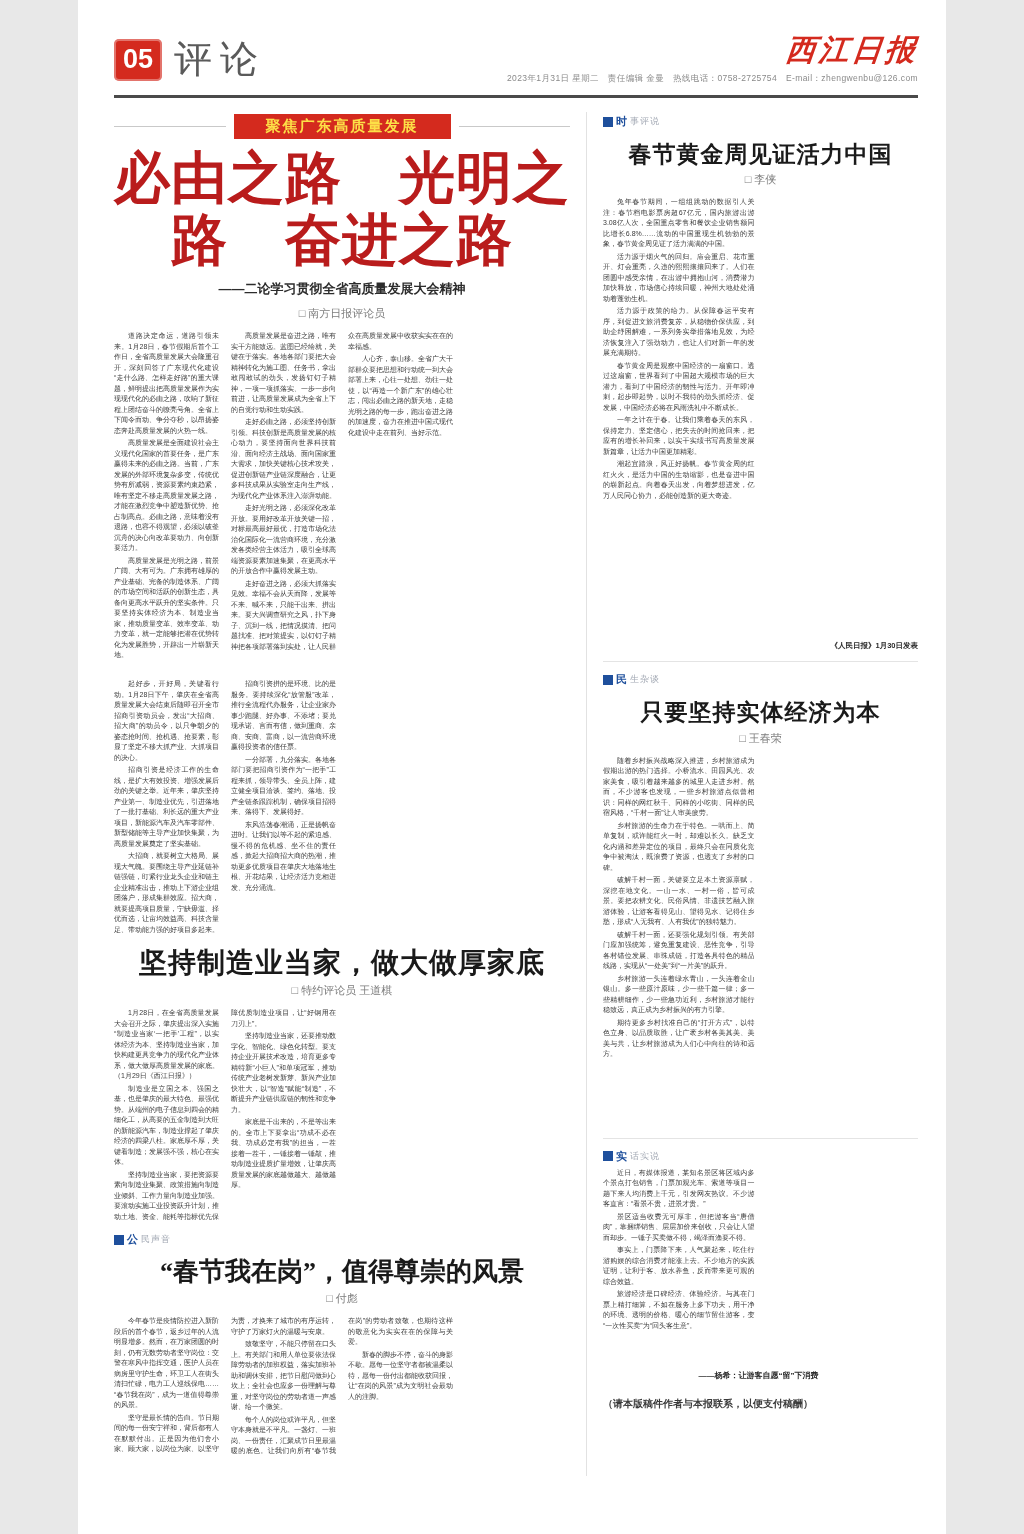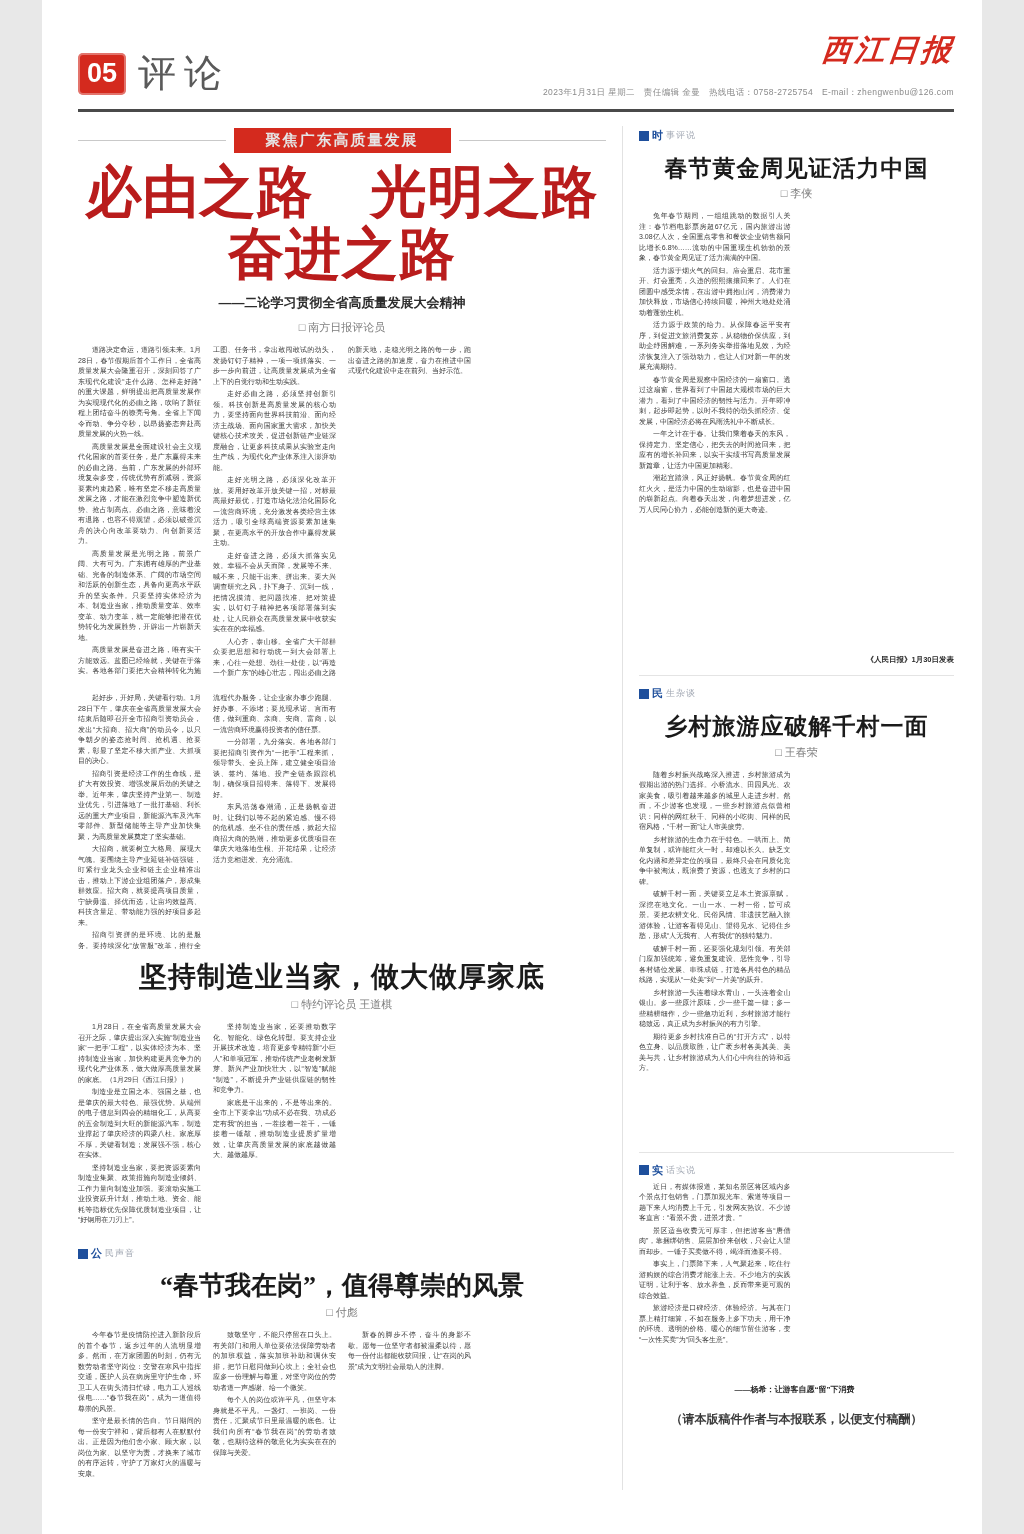--- a/index.html
+++ b/index.html
@@ -1,39 +1,39 @@
 <!DOCTYPE html>
 <html lang="zh" style="--accent: #d42a1e; --labelblue: #1e4f9c;"><head>
 <meta charset="utf-8">
 <style>
   html,body{margin:0;padding:0;background:#e8e8e8;}
-  .page{position:relative;width:940px;height:1534px;background:#ffffff;margin:0 auto;
+  .page{position:relative;width:868px;height:1534px;background:#ffffff;margin:0 auto;
         font-family:"Liberation Sans","DejaVu Sans",sans-serif;color:#333;overflow:hidden;
         box-sizing:border-box;padding:30px 28px 10px 36px;}
   
   .hdr{display:flex;justify-content:space-between;align-items:flex-end;
        border-bottom:3px solid #4a4a4a;padding-bottom:10px;}
   .hdr-left{display:flex;align-items:center;gap:12px;}
   .pagenum{background:var(--accent,#d42a1e);color:#fff;font-weight:bold;font-size:27px;
            width:48px;height:42px;display:flex;align-items:center;justify-content:center;
            border-radius:5px;box-shadow:inset 0 0 0 2px rgba(255,255,255,.35);}
   .section-title{font-size:38px;color:#5a5a5a;letter-spacing:8px;font-weight:500;}
   .hdr-right{text-align:right;}
   .masthead{color:var(--accent,#d42a1e);font-family:"Liberation Serif","DejaVu Serif",serif;
             font-weight:bold;font-style:italic;font-size:30px;letter-spacing:3px;
             transform:skewX(-6deg);display:inline-block;}
-  .dateline{font-size:8.5px;color:#8a8a8a;margin-top:16px;letter-spacing:.4px;}
+  .dateline{font-size:8.5px;color:#8a8a8a;margin-top:2px;letter-spacing:.4px;}
   
   .content{display:flex;margin-top:14px;}
   .left-col{flex:1;min-width:0;padding-right:16px;}
   .right-col{width:332px;border-left:1px solid #e2e2e2;padding-left:16px;box-sizing:border-box;}
   
   .tag-row{display:flex;align-items:center;margin:2px 0 8px;}
   .tag-line{flex:1;height:1px;background:#c9c9c9;}
-  .tag{background:var(--accent,#d42a1e);color:#e5e5e5;font-weight:bold;font-size:15px;
+  .tag{background:var(--accent,#d42a1e);color:#fde047;font-weight:bold;font-size:15px;
        padding:3px 32px;letter-spacing:2px;margin:0 8px;}
   .h-main{font-size:56px;font-weight:900;color:#b91c1c;text-align:center;margin:6px 0 10px;
           letter-spacing:1px;line-height:1.1;}
   .h-sub{font-size:13px;font-weight:bold;color:#2c2c2c;text-align:center;margin:0 0 8px;}
   .h2{font-family:"Liberation Serif","DejaVu Serif",serif;font-weight:900;color:#1a1a1a;
       text-align:center;line-height:1.15;margin:10px 0 4px;}
   .h2.size-a2{font-size:31px;letter-spacing:1px;}
   .h2.size-a3{font-size:28px;letter-spacing:1px;}
   .h2.size-a4{font-size:26px;}
   .h2.size-r {font-size:23px;letter-spacing:1px;margin-top:13px;}
@@ -44,21 +44,21 @@
   .cols4{column-count:4;}
   .cols2{column-count:2;}
   .h-a1{height:338px;} .h-a2{height:258px;} .h-a3{height:214px;} .h-a4{height:150px;}
   .h-r1{height:440px;} .h-r2{height:372px;} .h-r3{height:198px;}
   .col-label{display:flex;align-items:center;gap:3px;margin:2px 0 4px;}
   .label-square{width:10px;height:10px;background:var(--labelblue,#1e4f9c);display:inline-block;}
   .label-strong{color:var(--labelblue,#1e4f9c);font-weight:bold;font-size:11px;}
   .label-rest{color:#a3a9b4;font-size:9px;letter-spacing:1px;}
   .attribution{font-size:7.5px;font-weight:bold;color:#2c2c2c;text-align:right;margin-top:4px;}
   .signature{font-size:8px;font-weight:bold;color:#2c2c2c;text-align:center;margin-top:4px;padding-right:4px;}
-  .footnote{font-size:12px;font-weight:bold;color:#3a3a3a;text-align:center;margin-top:16px;}
+  .footnote{font-size:10px;font-weight:bold;color:#3a3a3a;text-align:left;margin-top:16px;}
   .r-art{border-bottom:1px solid #e4e4e4;padding-bottom:10px;margin-bottom:10px;}
   .r-art:last-child{border-bottom:none;}
   article{display:block;}
   .left-col article{margin-bottom:10px;}
 </style>
 </head>
 <body>
 
 <div class="page">
 
@@ -160,21 +160,21 @@
           </div>
         <div class="attribution">《人民日报》1月30日发表</div>
       </article>
 
       <article class="r-art">
         <div class="col-label">
           <span class="label-square"></span>
           <span class="label-strong">民</span>
           <span class="label-rest">生杂谈</span>
         </div>
-        <h2 class="h2 size-r">乡村旅游应破解千村一面</h2>
+        <h2 class="h2 size-r">只要坚持实体经济为本</h2>
         <div class="byline">□ 王春荣</div>
         <div class="body cols2 h-r2">
             <p>随着乡村振兴战略深入推进，乡村旅游成为假期出游的热门选择。小桥流水、田园风光、农家美食，吸引着越来越多的城里人走进乡村。然而，不少游客也发现，一些乡村旅游点似曾相识：同样的网红秋千、同样的小吃街、同样的民宿风格，“千村一面”让人审美疲劳。</p>
             <p>乡村旅游的生命力在于特色。一哄而上、简单复制，或许能红火一时，却难以长久。缺乏文化内涵和差异定位的项目，最终只会在同质化竞争中被淘汰，既浪费了资源，也透支了乡村的口碑。</p>
             <p>破解千村一面，关键要立足本土资源禀赋，深挖在地文化。一山一水、一村一俗，皆可成景。要把农耕文化、民俗风情、非遗技艺融入旅游体验，让游客看得见山、望得见水、记得住乡愁，形成“人无我有、人有我优”的独特魅力。</p>
             <p>破解千村一面，还要强化规划引领。有关部门应加强统筹，避免重复建设、恶性竞争，引导各村错位发展、串珠成链，打造各具特色的精品线路，实现从“一处美”到“一片美”的跃升。</p>
             <p>乡村旅游一头连着绿水青山，一头连着金山银山。多一些原汁原味，少一些千篇一律；多一些精耕细作，少一些急功近利，乡村旅游才能行稳致远，真正成为乡村振兴的有力引擎。</p>
             <p>期待更多乡村找准自己的“打开方式”，以特色立身、以品质取胜，让广袤乡村各美其美、美美与共，让乡村旅游成为人们心中向往的诗和远方。</p>
           </div>
       </article>

